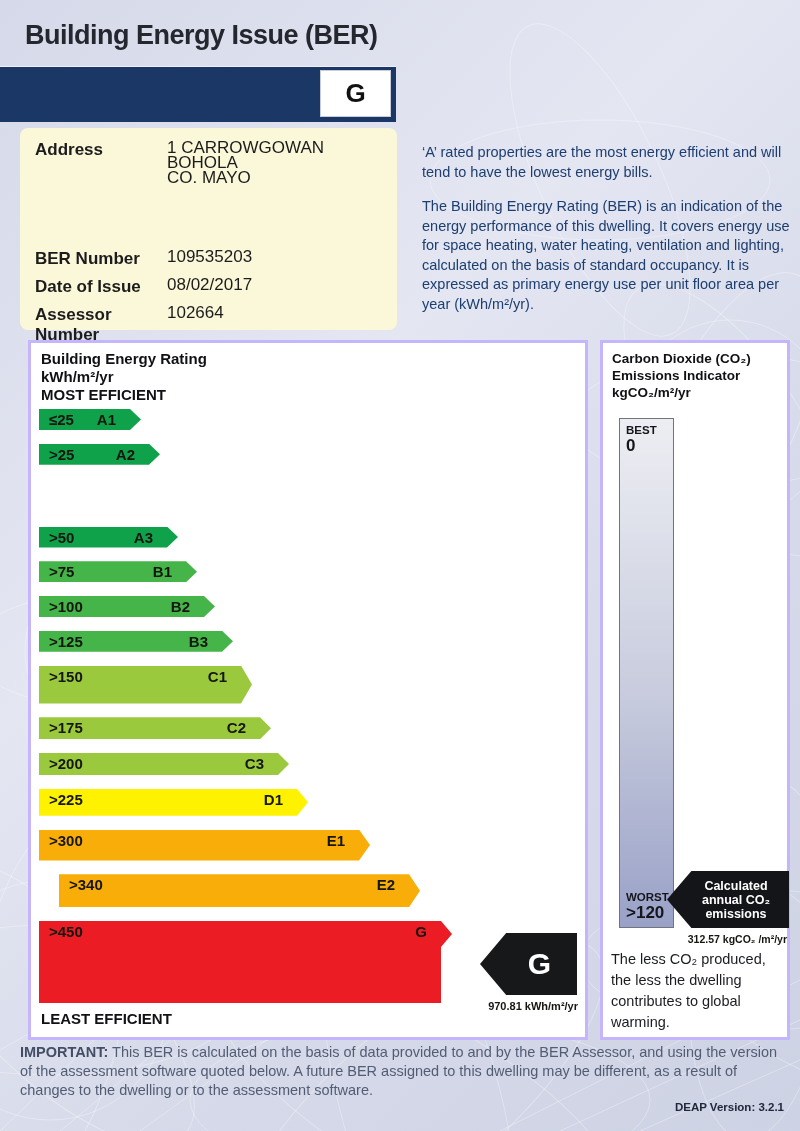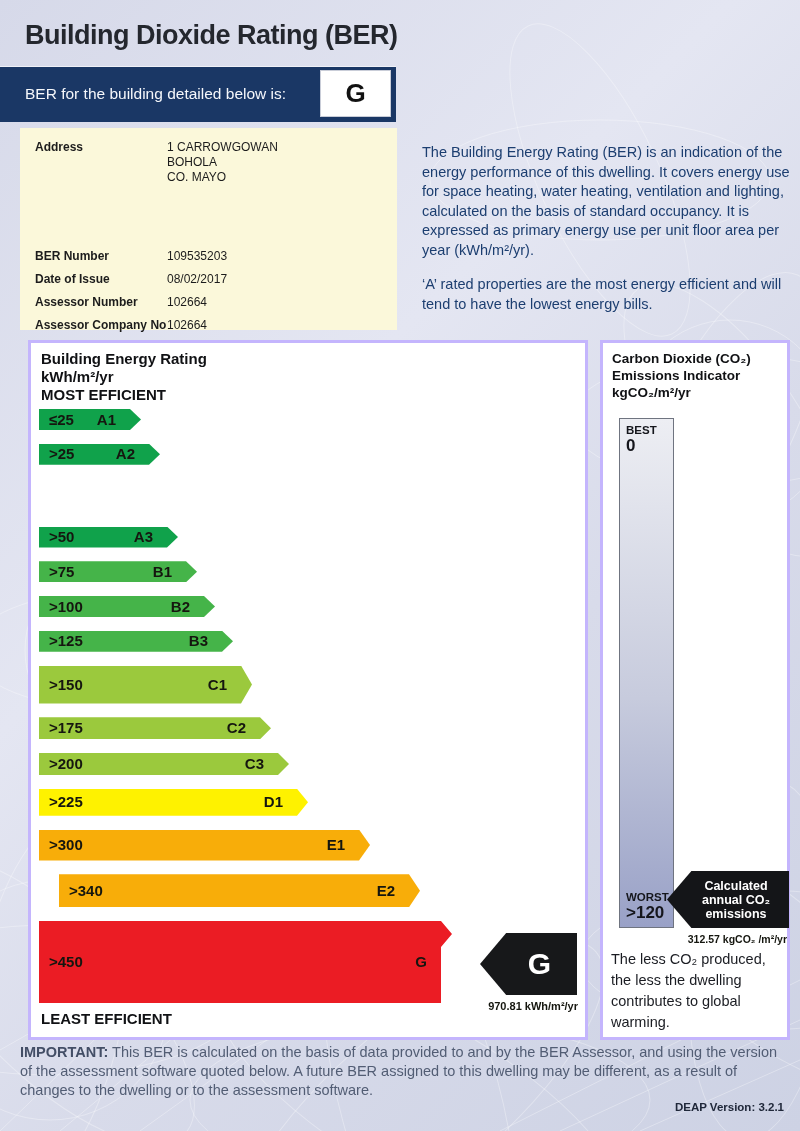--- a/index.html
+++ b/index.html
@@ -25,21 +25,21 @@
   .rating-box {
     position:absolute; left:320px; top:4px; width:71px; height:47px;
     background:#ffffff; border:1px solid #c9cdd8;
     display:flex; align-items:center; justify-content:center;
     font-size:26px; font-weight:bold; color:#111;
   }
 
   .details-panel {
     position:absolute; left:20px; top:128px; width:377px; height:202px; z-index:2;
     background:#fbf8da; padding:12px 10px 0 15px;
-    font-size:12px; color:#1c1c1c;
+    font-size:17px; color:#1c1c1c;border-radius:8px;
   }
   .detail-row { display:flex; margin-bottom:8px; }
   .detail-label { width:132px; font-weight:bold; flex-shrink:0; }
   .detail-value { line-height:15px; }
   .details-gap { height:56px; }
   .address-lines div { line-height:15px; }
 
   .intro {
     position:absolute; left:422px; top:143px; width:374px; z-index:2;
     font-size:14.5px; line-height:19.5px; color:#1c3e70;
@@ -54,21 +54,21 @@
   .co2-panel { left:600px; width:190px; }
 
   .chart-head { position:absolute; left:10px; top:7px; font-size:15px; font-weight:bold; line-height:18px; color:#101114; }
   .least-label { position:absolute; left:10px; bottom:10px; font-size:15px; font-weight:bold; color:#101114; }
 
   .bars {
     position:absolute; left:8px; top:66px; width:544px; height:594px;
     display:flex; flex-direction:column; justify-content:space-between; align-items:flex-start;
   }
   .band-bar {
-    display:flex; justify-content:space-between; align-items:center;
+    display:flex; justify-content:space-between; align-items:flex-start;
     padding-left:10px; font-size:15px; font-weight:bold; color:#15160f; line-height:22px;
   }
   .band-bar .code { margin-right:25px; }
 
   .rating-arrow {
     position:absolute; left:449px; top:590px; width:97px; height:62px;
     background:#17181a; color:#ffffff;
     clip-path:polygon(0 50%, 27% 0, 100% 0, 100% 100%, 27% 100%);
     display:flex; align-items:center; justify-content:center;
     padding-left:22px; font-size:30px; font-weight:bold;
@@ -137,24 +137,23 @@
         <ellipse rx="180" ry="70" transform="rotate(95)"></ellipse>
     </g>
     <g transform="translate(600,180)">
       <ellipse rx="170" ry="60"></ellipse>
         <ellipse rx="170" ry="60" transform="rotate(65)"></ellipse>
     </g>
     <path d="M0,1131 L260,880 M0,1050 L300,880 M60,1131 L340,900 M140,1131 L420,930 M500,1131 L800,980 M560,1131 L800,1020 M640,1131 L800,1060"></path>
   </g>
 </svg>
 
-<h1 class="page-title">Building Dioxide Rating (BER)</h1>
+<h1 class="page-title">Building Energy Issue (BER)</h1>
 
 <div class="banner">
-  <span class="banner-label">BER for the building detailed below is:</span>
   <div class="rating-box">G</div>
 </div>
 
 <div class="details-panel">
   <div class="detail-row">
     <div class="detail-label">Address</div>
     <div class="detail-value address-lines">
       <div>1 CARROWGOWAN</div>
       <div>BOHOLA</div>
       <div>CO. MAYO</div>
@@ -173,22 +172,22 @@
     <div class="detail-label">Assessor Number</div>
     <div class="detail-value">102664</div>
   </div>
   <div class="detail-row">
     <div class="detail-label">Assessor Company No</div>
     <div class="detail-value">102664</div>
   </div>
 </div>
 
 <div class="intro">
+  <p>‘A’ rated properties are the most energy efficient and will tend to have the lowest energy bills.</p>
   <p>The Building Energy Rating (BER) is an indication of the energy performance of this dwelling.  It covers energy use for space heating, water heating, ventilation and lighting, calculated on the basis of standard occupancy. It is expressed as primary energy use per unit floor area per year (kWh/m²/yr).</p>
-  <p>‘A’ rated properties are the most energy efficient and will tend to have the lowest energy bills.</p>
 </div>
 
 <div class="panel chart-panel">
   <div class="chart-head">
     <div>Building Energy Rating</div>
     <div>kWh/m²/yr</div>
     <div>MOST EFFICIENT</div>
   </div>
   <div class="bars">
       <div class="band-bar" style="background: rgb(16, 162, 75); width: 102px; height: 21px; clip-path: polygon(0px 0px, calc(100% - 11px) 0px, 100% 50%, calc(100% - 11px) 100%, 0px 100%);">

